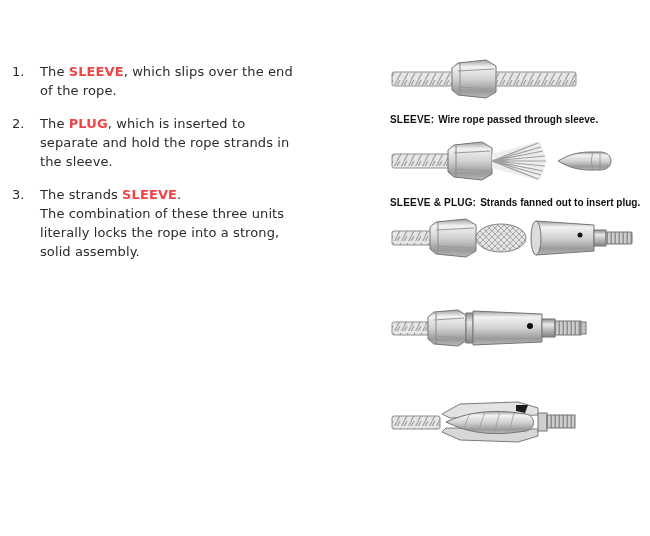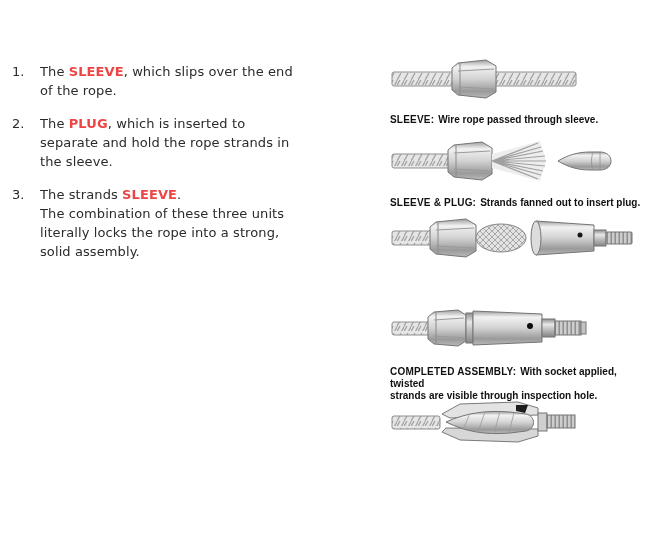--- a/index.html
+++ b/index.html
@@ -164,22 +164,20 @@
         </g>
         <g>
           <rect x="76" y="10" width="7" height="30" fill="url(#metalG2)" stroke="#757575"></rect>
           <polygon points="83,8 152,11 152,39 83,42" fill="url(#metalG)" stroke="#757575"></polygon>
           <rect x="152" y="16" width="13" height="18" fill="url(#metalG2)" stroke="#757575"></rect>
           <rect x="165" y="18" width="26" height="14" fill="url(#threadTex)" stroke="#757575"></rect>
           <rect x="191" y="19" width="5" height="12" fill="#c4c4c4" stroke="#757575"></rect>
           <circle cx="140" cy="23" r="3" fill="#0d0d0d"></circle>
         </g>
       </svg>
-      <div class="fig-caption"><b class="fig-label">COMPLETED ASSEMBLY:</b><span>With socket applied, twisted
-strands are visible through inspection hole.</span></div>
     </div>
 
     <div class="figure figure-5">
       <svg width="220" height="47" viewBox="0 0 220 47">
         <g>
           <rect x="2" y="18" width="48" height="13" rx="2" fill="url(#ropeTex)" stroke="#8f8f8f"></rect>
         </g>
         <g>
           <polygon points="52,16 70,6 128,4 148,10 148,17 60,20" fill="#e3e3e3" stroke="#7a7a7a"></polygon>
           <polygon points="56,30 148,31 148,38 128,44 70,42 52,34" fill="#d7d7d7" stroke="#7a7a7a"></polygon>

